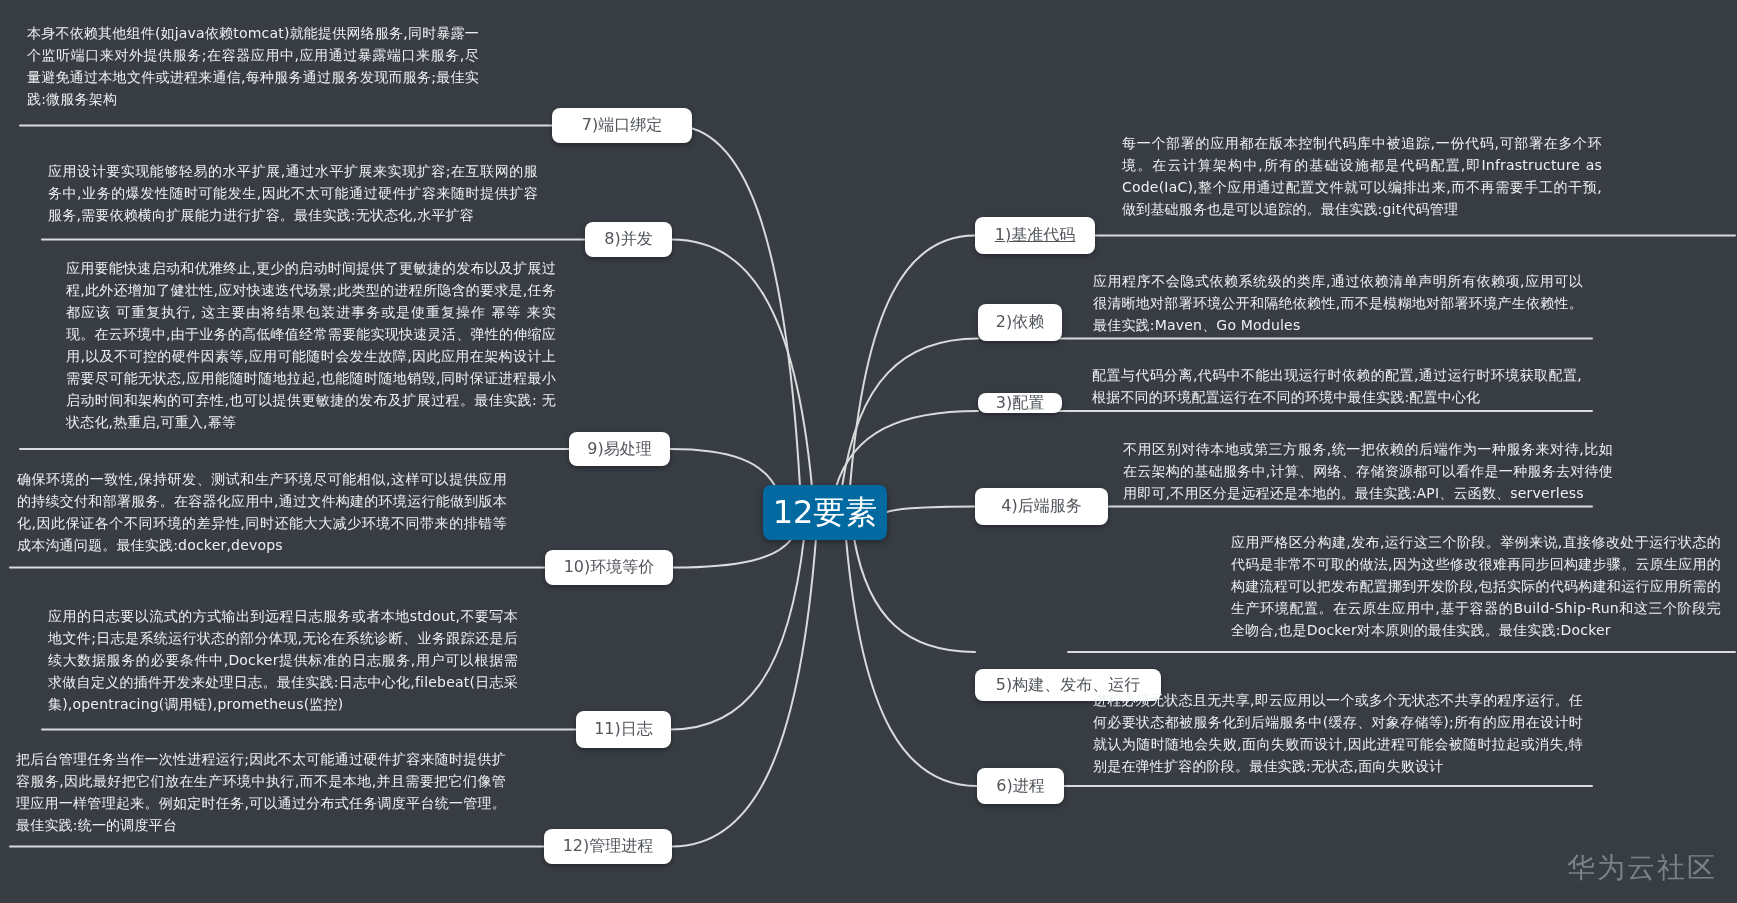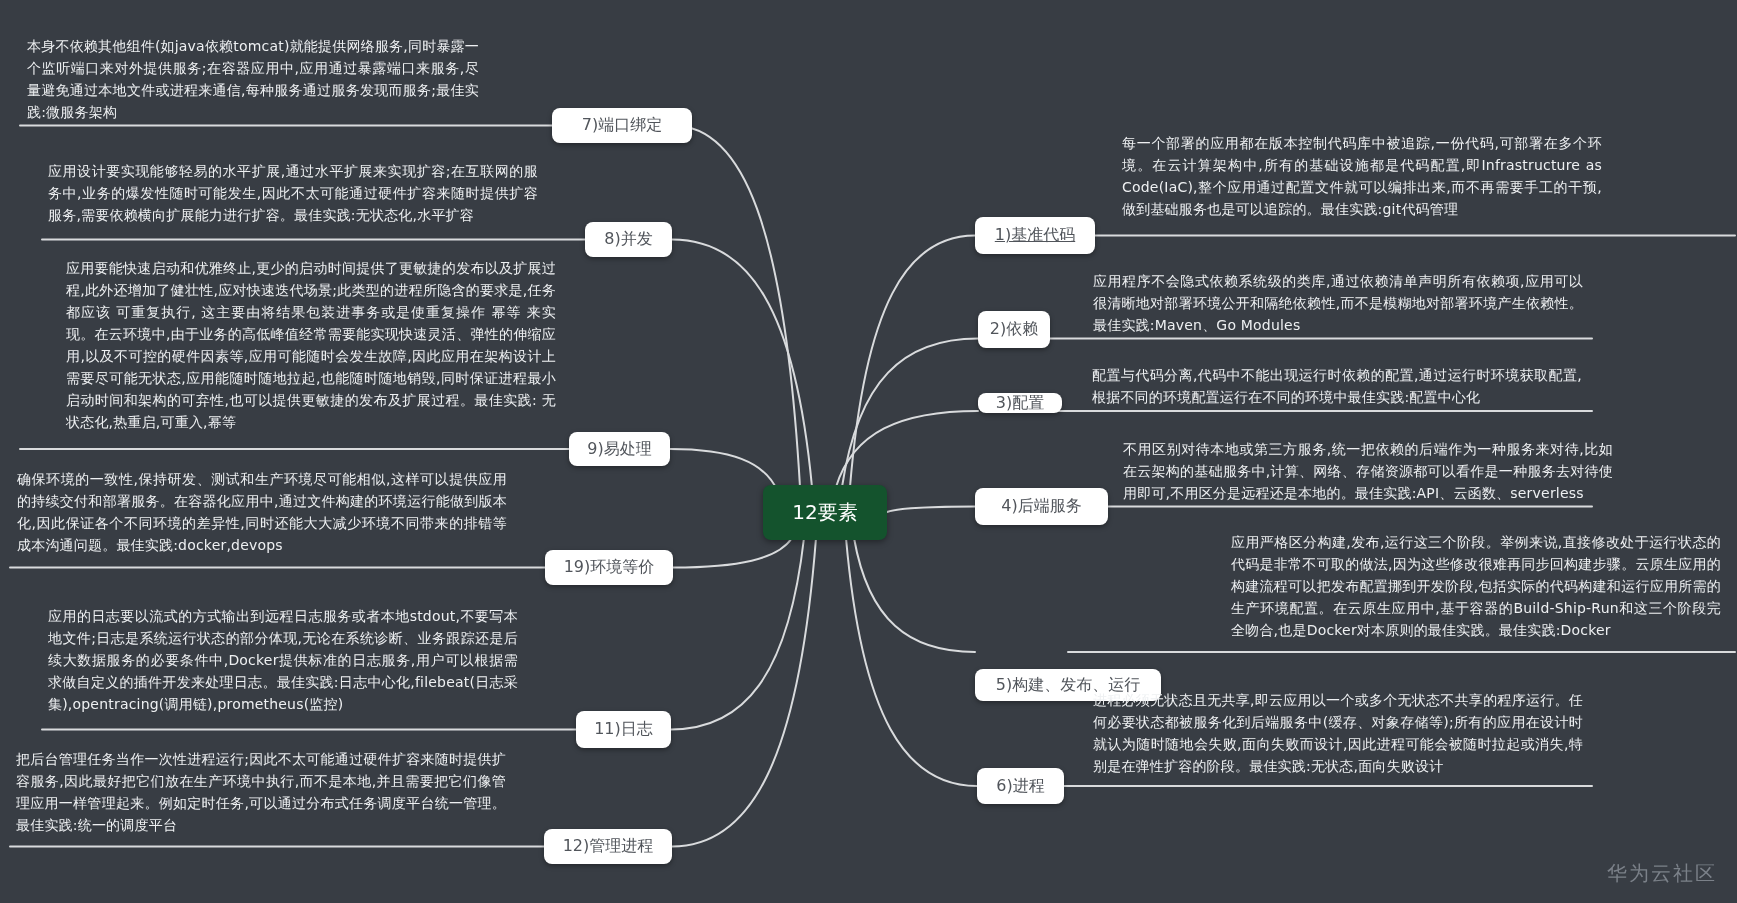--- a/index.html
+++ b/index.html
@@ -12,26 +12,26 @@
   .note{
     position:absolute;color:#eef0f2;font-size:14px;line-height:22px;
     text-align:justify;letter-spacing:0.2px;
   }
   .node{
     position:absolute;background:#ffffff;border-radius:8px;color:#51555b;
     font-size:16px;display:flex;align-items:center;justify-content:center;
     white-space:nowrap;box-shadow:0 2px 5px rgba(0,0,0,0.35);
   }
   .center-node{
-    position:absolute;background:#14532d;border-radius:8px;color:#ffffff;
-    font-size:20px;display:flex;align-items:center;justify-content:center;
+    position:absolute;background:#0369a1;border-radius:8px;color:#ffffff;
+    font-size:32px;display:flex;align-items:center;justify-content:center;
     box-shadow:0 2px 6px rgba(0,0,0,0.4);
   }
   .watermark{
-    position:absolute;color:#7b8189;font-size:20px;letter-spacing:2px;
+    position:absolute;color:#7b8189;font-size:28px;letter-spacing:2px;
   }
 </style>
 </head>
 <body>
 
 <svg id="connectors" width="1737" height="903">
     <path d="M 1035,235.5 L 1735,235.5" fill="none" stroke="#d9dbdd" stroke-width="2" stroke-linecap="round"></path>
     <path d="M 850,487 C 865,305.92 906.25,235.5 975,235.5" fill="none" stroke="#d9dbdd" stroke-width="2" stroke-linecap="round"></path>
     <path d="M 1020,338.5 L 1592,338.5" fill="none" stroke="#d9dbdd" stroke-width="2" stroke-linecap="round"></path>
     <path d="M 842,487 C 858.32,380.08 903.2,338.5 978,338.5" fill="none" stroke="#d9dbdd" stroke-width="2" stroke-linecap="round"></path>
@@ -57,33 +57,33 @@
     <path d="M 816,538 C 798.72,760.12 751.2,846.5 672,846.5" fill="none" stroke="#d9dbdd" stroke-width="2" stroke-linecap="round"></path>
   </svg>
 
 <div class="center-node" id="center" style="left:763px;top:485px;width:124px;height:55px;">12要素</div>
 
 <div class="watermark" style="right:20px;bottom:16px;">华为云社区</div>
 
 <div class="note" style="left: 1122px; top: 132px; width: 480px;">每一个部署的应用都在版本控制代码库中被追踪,一份代码,可部署在多个环境。在云计算架构中,所有的基础设施都是代码配置,即Infrastructure as Code(IaC),整个应用通过配置文件就可以编排出来,而不再需要手工的干预,做到基础服务也是可以追踪的。最佳实践:git代码管理</div>
 <div class="node" style="left: 975px; top: 217px; width: 120px; height: 37px; text-decoration: underline;">1)基准代码</div>
 <div class="note" style="left: 1093px; top: 270px; width: 490px;">应用程序不会隐式依赖系统级的类库,通过依赖清单声明所有依赖项,应用可以很清晰地对部署环境公开和隔绝依赖性,而不是模糊地对部署环境产生依赖性。最佳实践:Maven、Go Modules</div>
-<div class="node" style="left: 978px; top: 311px; width: 72px; height: 37px;">2)依赖</div>
+<div class="node" style="left: 978px; top: 304px; width: 84px; height: 37px;">2)依赖</div>
 <div class="note" style="left: 1092px; top: 364px; width: 490px;">配置与代码分离,代码中不能出现运行时依赖的配置,通过运行时环境获取配置,根据不同的环境配置运行在不同的环境中最佳实践:配置中心化</div>
 <div class="node" style="left: 978px; top: 393px; width: 84px; height: 20px;">3)配置</div>
 <div class="note" style="left: 1123px; top: 438px; width: 490px;">不用区别对待本地或第三方服务,统一把依赖的后端作为一种服务来对待,比如在云架构的基础服务中,计算、网络、存储资源都可以看作是一种服务去对待使用即可,不用区分是远程还是本地的。最佳实践:API、云函数、serverless</div>
 <div class="node" style="left: 975px; top: 488px; width: 133px; height: 37px;">4)后端服务</div>
 <div class="note" style="left: 1183px; top: 531px; width: 490px; margin-left: 48px;">应用严格区分构建,发布,运行这三个阶段。举例来说,直接修改处于运行状态的代码是非常不可取的做法,因为这些修改很难再同步回构建步骤。云原生应用的构建流程可以把发布配置挪到开发阶段,包括实际的代码构建和运行应用所需的生产环境配置。在云原生应用中,基于容器的Build-Ship-Run和这三个阶段完全吻合,也是Docker对本原则的最佳实践。最佳实践:Docker</div>
 <div class="node" style="left: 975px; top: 669px; width: 186px; height: 32px;">5)构建、发布、运行</div>
 <div class="note" style="left: 1093px; top: 689px; width: 490px;">进程必须无状态且无共享,即云应用以一个或多个无状态不共享的程序运行。任何必要状态都被服务化到后端服务中(缓存、对象存储等);所有的应用在设计时就认为随时随地会失败,面向失败而设计,因此进程可能会被随时拉起或消失,特别是在弹性扩容的阶段。最佳实践:无状态,面向失败设计</div>
 <div class="node" style="left: 977px; top: 768px; width: 87px; height: 36px;">6)进程</div>
-<div class="note" style="left: 27px; top: 35px; width: 452px;">本身不依赖其他组件(如java依赖tomcat)就能提供网络服务,同时暴露一个监听端口来对外提供服务;在容器应用中,应用通过暴露端口来服务,尽量避免通过本地文件或进程来通信,每种服务通过服务发现而服务;最佳实践:微服务架构</div>
+<div class="note" style="left: 27px; top: 22px; width: 452px;">本身不依赖其他组件(如java依赖tomcat)就能提供网络服务,同时暴露一个监听端口来对外提供服务;在容器应用中,应用通过暴露端口来服务,尽量避免通过本地文件或进程来通信,每种服务通过服务发现而服务;最佳实践:微服务架构</div>
 <div class="node" style="left: 552px; top: 108px; width: 140px; height: 35px;">7)端口绑定</div>
 <div class="note" style="left: 48px; top: 160px; width: 490px;">应用设计要实现能够轻易的水平扩展,通过水平扩展来实现扩容;在互联网的服务中,业务的爆发性随时可能发生,因此不太可能通过硬件扩容来随时提供扩容服务,需要依赖横向扩展能力进行扩容。最佳实践:无状态化,水平扩容</div>
 <div class="node" style="left: 585px; top: 222px; width: 87px; height: 35px;">8)并发</div>
 <div class="note" style="left: 38px; top: 257px; width: 490px; margin-left: 28px;">应用要能快速启动和优雅终止,更少的启动时间提供了更敏捷的发布以及扩展过程,此外还增加了健壮性,应对快速迭代场景;此类型的进程所隐含的要求是,任务都应该 可重复执行, 这主要由将结果包装进事务或是使重复操作 幂等 来实现。在云环境中,由于业务的高低峰值经常需要能实现快速灵活、弹性的伸缩应用,以及不可控的硬件因素等,应用可能随时会发生故障,因此应用在架构设计上需要尽可能无状态,应用能随时随地拉起,也能随时随地销毁,同时保证进程最小启动时间和架构的可弃性,也可以提供更敏捷的发布及扩展过程。最佳实践: 无状态化,热重启,可重入,幂等</div>
 <div class="node" style="left: 569px; top: 432px; width: 101px; height: 34px;">9)易处理</div>
 <div class="note" style="left: 17px; top: 468px; width: 490px;">确保环境的一致性,保持研发、测试和生产环境尽可能相似,这样可以提供应用的持续交付和部署服务。在容器化应用中,通过文件构建的环境运行能做到版本化,因此保证各个不同环境的差异性,同时还能大大减少环境不同带来的排错等成本沟通问题。最佳实践:docker,devops</div>
-<div class="node" style="left: 545px; top: 550px; width: 128px; height: 35px;">19)环境等价</div>
+<div class="node" style="left: 545px; top: 550px; width: 128px; height: 35px;">10)环境等价</div>
 <div class="note" style="left: 48px; top: 605px; width: 470px;">应用的日志要以流式的方式输出到远程日志服务或者本地stdout,不要写本地文件;日志是系统运行状态的部分体现,无论在系统诊断、业务跟踪还是后续大数据服务的必要条件中,Docker提供标准的日志服务,用户可以根据需求做自定义的插件开发来处理日志。最佳实践:日志中心化,filebeat(日志采集),opentracing(调用链),prometheus(监控)</div>
 <div class="node" style="left: 576px; top: 711px; width: 95px; height: 37px;">11)日志</div>
 <div class="note" style="left: 16px; top: 748px; width: 490px;">把后台管理任务当作一次性进程运行;因此不太可能通过硬件扩容来随时提供扩容服务,因此最好把它们放在生产环境中执行,而不是本地,并且需要把它们像管理应用一样管理起来。例如定时任务,可以通过分布式任务调度平台统一管理。最佳实践:统一的调度平台</div>
 <div class="node" style="left: 544px; top: 829px; width: 128px; height: 35px;">12)管理进程</div>
 
 </body></html>

